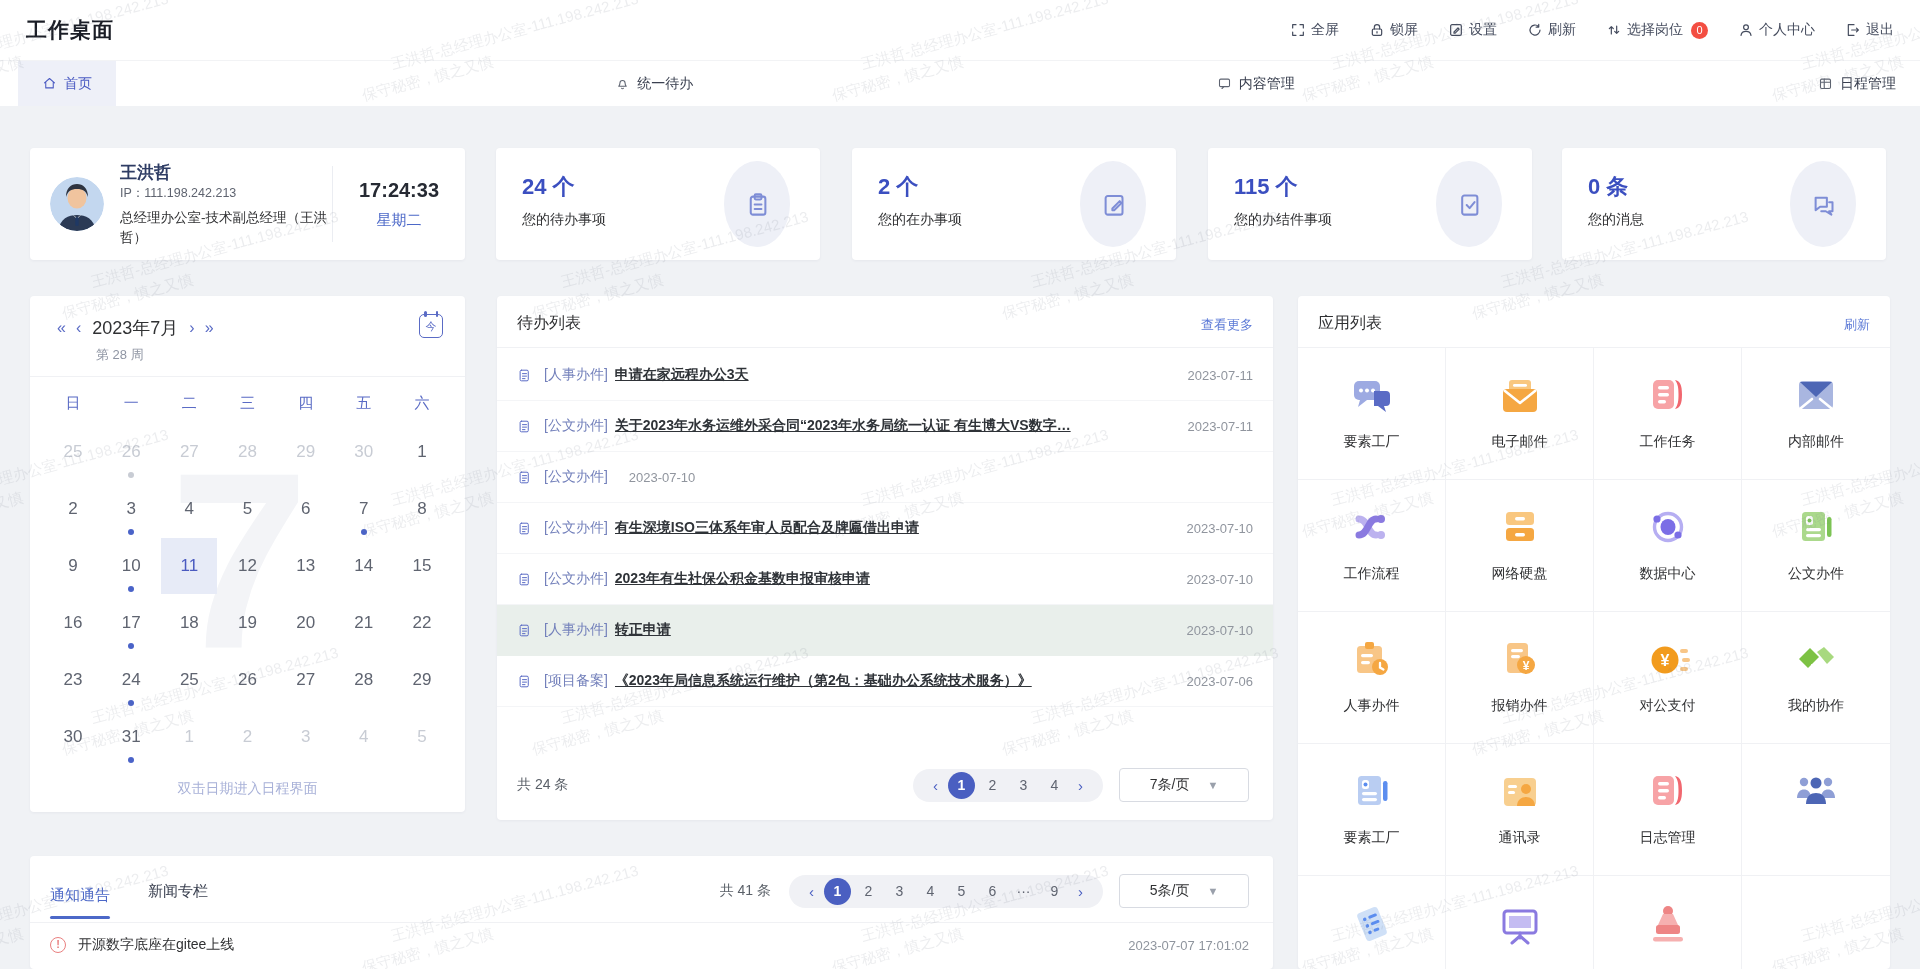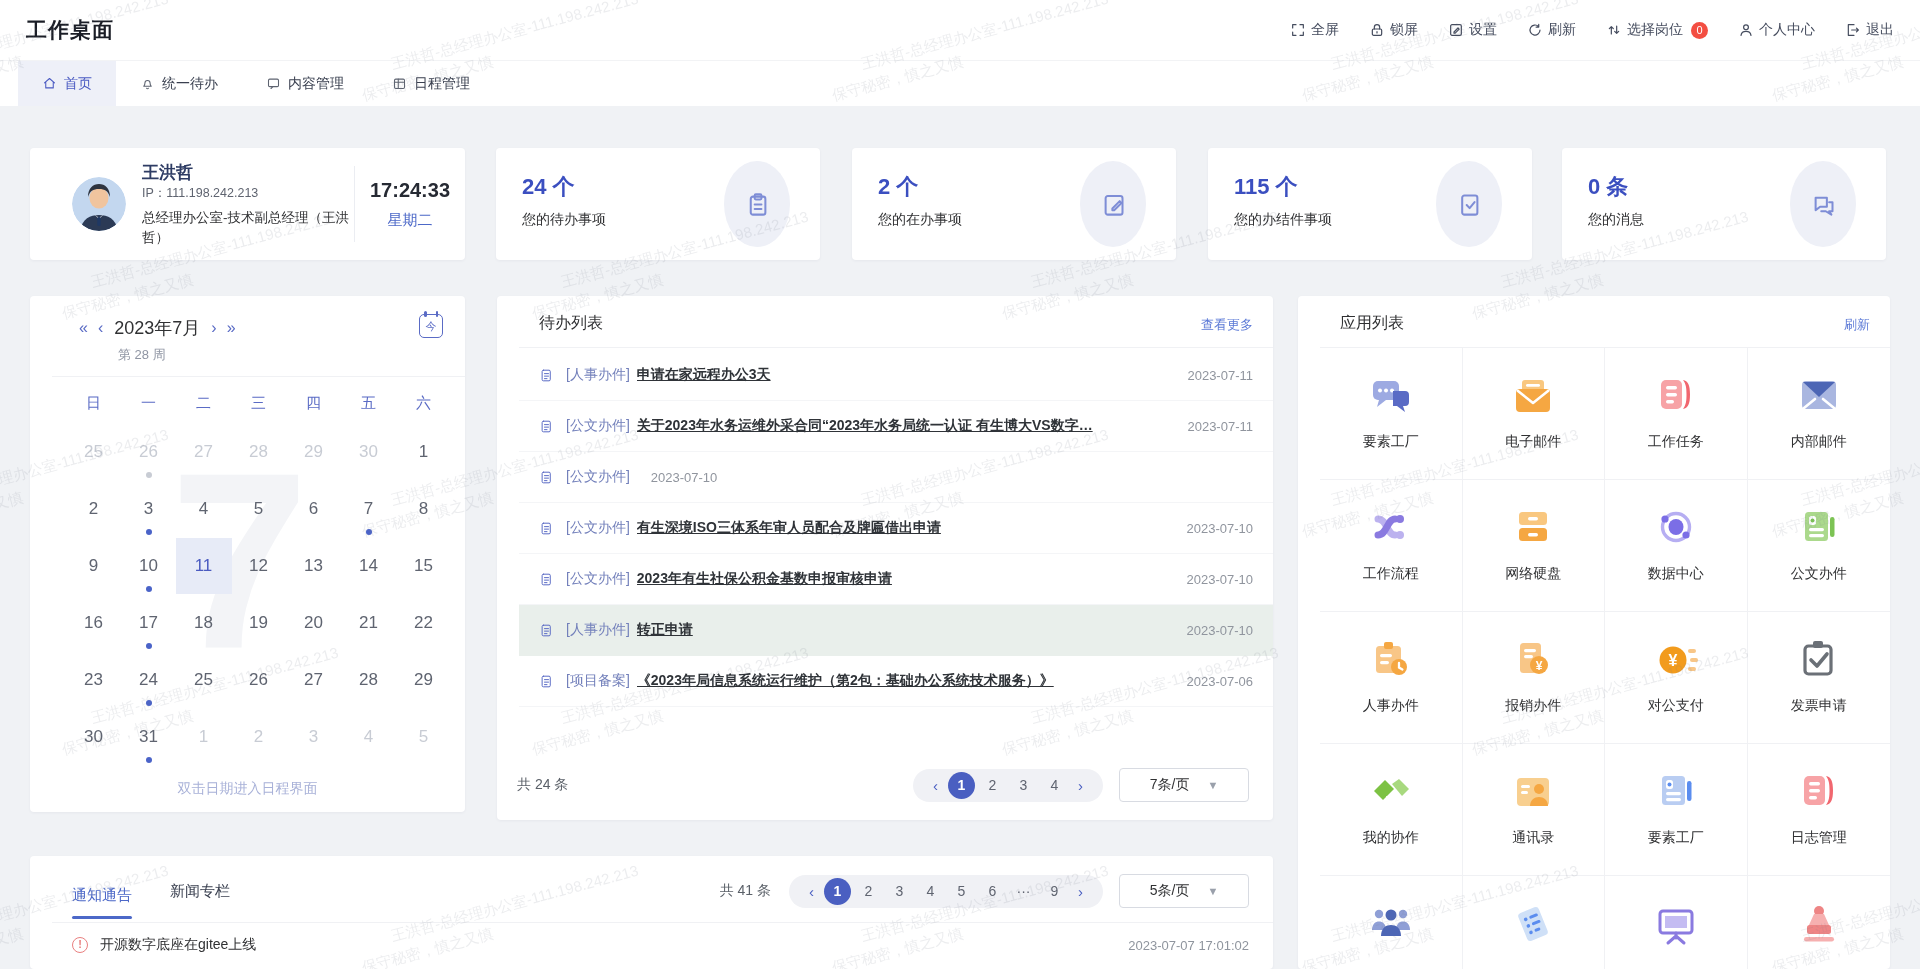--- a/index.html
+++ b/index.html
@@ -11,28 +11,28 @@
     display:flex;align-items:center;padding:0 26px;z-index:5;}
   .page-title{font-size:21px;font-weight:bold;color:#1a1d26;letter-spacing:1px;}
   .hmenu{margin-left:auto;display:flex;align-items:center;gap:30px;}
   .hitem{display:flex;align-items:center;gap:5px;font-size:14px;color:#454c5e;cursor:pointer;}
   .hitem svg{width:16px;height:16px;stroke:#454c5e;fill:none;stroke-width:1.8;stroke-linecap:round;stroke-linejoin:round;}
   .badge{display:inline-block;min-width:17px;height:17px;border-radius:9px;background:#f34e42;
     color:#fff;font-size:11px;line-height:17px;text-align:center;margin-left:3px;}
 
   
   .tabbar{position:absolute;left:0;top:60px;width:1920px;height:46px;background:#fff;
-    border-top:1px solid #f2f3f5;display:flex;padding-left:18px;z-index:5;}
+    border-top:1px solid #f2f3f5;display:flex;padding-left:18px;z-index:5;justify-content:space-between;}
   .tab{display:flex;align-items:center;gap:7px;padding:0 24px;font-size:14px;color:#3a4050;cursor:pointer;}
   .tab svg{width:15px;height:15px;stroke:#5d6370;fill:none;stroke-width:1.7;stroke-linecap:round;stroke-linejoin:round;}
   .tab.active{background:#eef0f8;color:#4a5ac2;}
   .tab.active svg{stroke:#4a5ac2;}
 
   
-  .panel{position:absolute;background:#fff;border-radius:4px;box-shadow:0 1px 3px rgba(30,40,70,.05);padding-left:22px;}
+  .panel{position:absolute;background:#fff;border-radius:4px;box-shadow:0 1px 3px rgba(30,40,70,.05);}
   .panel-head{display:flex;align-items:flex-end;justify-content:space-between;padding:17px 20px 13px;}
   .panel-title{font-size:16px;color:#303133;}
   .panel-link{font-size:13px;color:#5b79d6;cursor:pointer;}
   .hdiv{height:1px;background:#f0f1f4;}
 
   
   .user-card{left:30px;top:148px;width:435px;height:112px;display:flex;align-items:center;}
   .avatar{width:54px;height:54px;border-radius:50%;overflow:hidden;margin:0 16px 0 20px;flex:none;}
   .uinfo{width:212px;}
   .uname{font-size:17px;font-weight:bold;color:#2e3c64;}
@@ -642,54 +642,46 @@
           <circle cx="21" cy="24" r="13.5" fill="#f29b1d"></circle>
           <text x="21" y="29.5" text-anchor="middle" font-size="16" font-weight="bold" fill="#fff">¥</text>
           <rect x="36" y="13" width="8" height="4" rx="2" fill="#f8c687"></rect>
           <rect x="38" y="22" width="8" height="4" rx="2" fill="#f8c687"></rect>
           <rect x="36" y="31" width="8" height="4" rx="2" fill="#f8c687"></rect>
         </svg>
       <span class="app-label">对公支付</span>
     </div>
       <div class="app-cell">
       <svg viewBox="0 0 48 48">
-          <rect x="10" y="10" width="26" height="28" rx="3.5" fill="none" stroke="#6b7077" stroke-width="3.2"></rect>
-          <rect x="18" y="5" width="10" height="7" rx="2" fill="#6b7077"></rect>
-          <path d="M16 24l6 6 10-12" fill="none" stroke="#6b7077" stroke-width="3.6" stroke-linecap="round" stroke-linejoin="round"></path>
-        </svg>
-      <span class="app-label">发票申请</span>
-    </div>
-      <div class="app-cell">
-      <svg viewBox="0 0 48 48">
           <path d="M7 23l11-11 9 9-11 11z" fill="#7dc244"></path>
           <path d="M25 16l7-5 10 10-7 7z" fill="#a8d97f"></path>
           <path d="M20 29l5 5M25 25l5 5" stroke="#fff" stroke-width="2" stroke-linecap="round"></path>
         </svg>
       <span class="app-label">我的协作</span>
-    </div>
-      <div class="app-cell">
-      <svg viewBox="0 0 48 48">
-          <rect x="8" y="10" width="32" height="28" rx="4" fill="#f8cf8f"></rect>
-          <rect x="12" y="17" width="9" height="3" rx="1.5" fill="#fff"></rect>
-          <rect x="12" y="23" width="7" height="3" rx="1.5" fill="#fff"></rect>
-          <circle cx="30" cy="21" r="5" fill="#f5a742"></circle>
-          <path d="M21 38c0-6 4.5-9 9-9s9 3 9 9z" fill="#f5a742"></path>
-        </svg>
-      <span class="app-label">通讯录</span>
     </div>
       <div class="app-cell">
       <svg viewBox="0 0 48 48">
           <rect x="10" y="8" width="23" height="29" rx="3.5" fill="#b9cdf2"></rect>
           <rect x="14" y="12" width="7" height="9" rx="2.5" fill="#fff"></rect>
           <circle cx="17.5" cy="16.5" r="2" fill="#5b8def"></circle>
           <rect x="14" y="24" width="15" height="3.2" rx="1.6" fill="#fff"></rect>
           <rect x="14" y="30" width="15" height="3.2" rx="1.6" fill="#fff"></rect>
           <rect x="35" y="13" width="4.5" height="20" rx="2.2" fill="#5b8def"></rect>
         </svg>
       <span class="app-label">要素工厂</span>
+    </div>
+      <div class="app-cell">
+      <svg viewBox="0 0 48 48">
+          <rect x="8" y="10" width="32" height="28" rx="4" fill="#f8cf8f"></rect>
+          <rect x="12" y="17" width="9" height="3" rx="1.5" fill="#fff"></rect>
+          <rect x="12" y="23" width="7" height="3" rx="1.5" fill="#fff"></rect>
+          <circle cx="30" cy="21" r="5" fill="#f5a742"></circle>
+          <path d="M21 38c0-6 4.5-9 9-9s9 3 9 9z" fill="#f5a742"></path>
+        </svg>
+      <span class="app-label">通讯录</span>
     </div>
       <div class="app-cell">
       <svg viewBox="0 0 48 48">
           <rect x="9" y="8" width="21" height="29" rx="5" fill="#f7a3a6"></rect>
           <rect x="14" y="14" width="11" height="3.4" rx="1.7" fill="#fff"></rect>
           <rect x="14" y="21" width="11" height="3.4" rx="1.7" fill="#fff"></rect>
           <rect x="14" y="28" width="8" height="3.4" rx="1.7" fill="#fff"></rect>
           <path d="M31 8c5 1 7 5 7 14.5S36 36 31 37c3-4 3.5-8 3.5-14.5S34 12 31 8z" fill="#f1676f"></path>
         </svg>
       <span class="app-label">日志管理</span>

